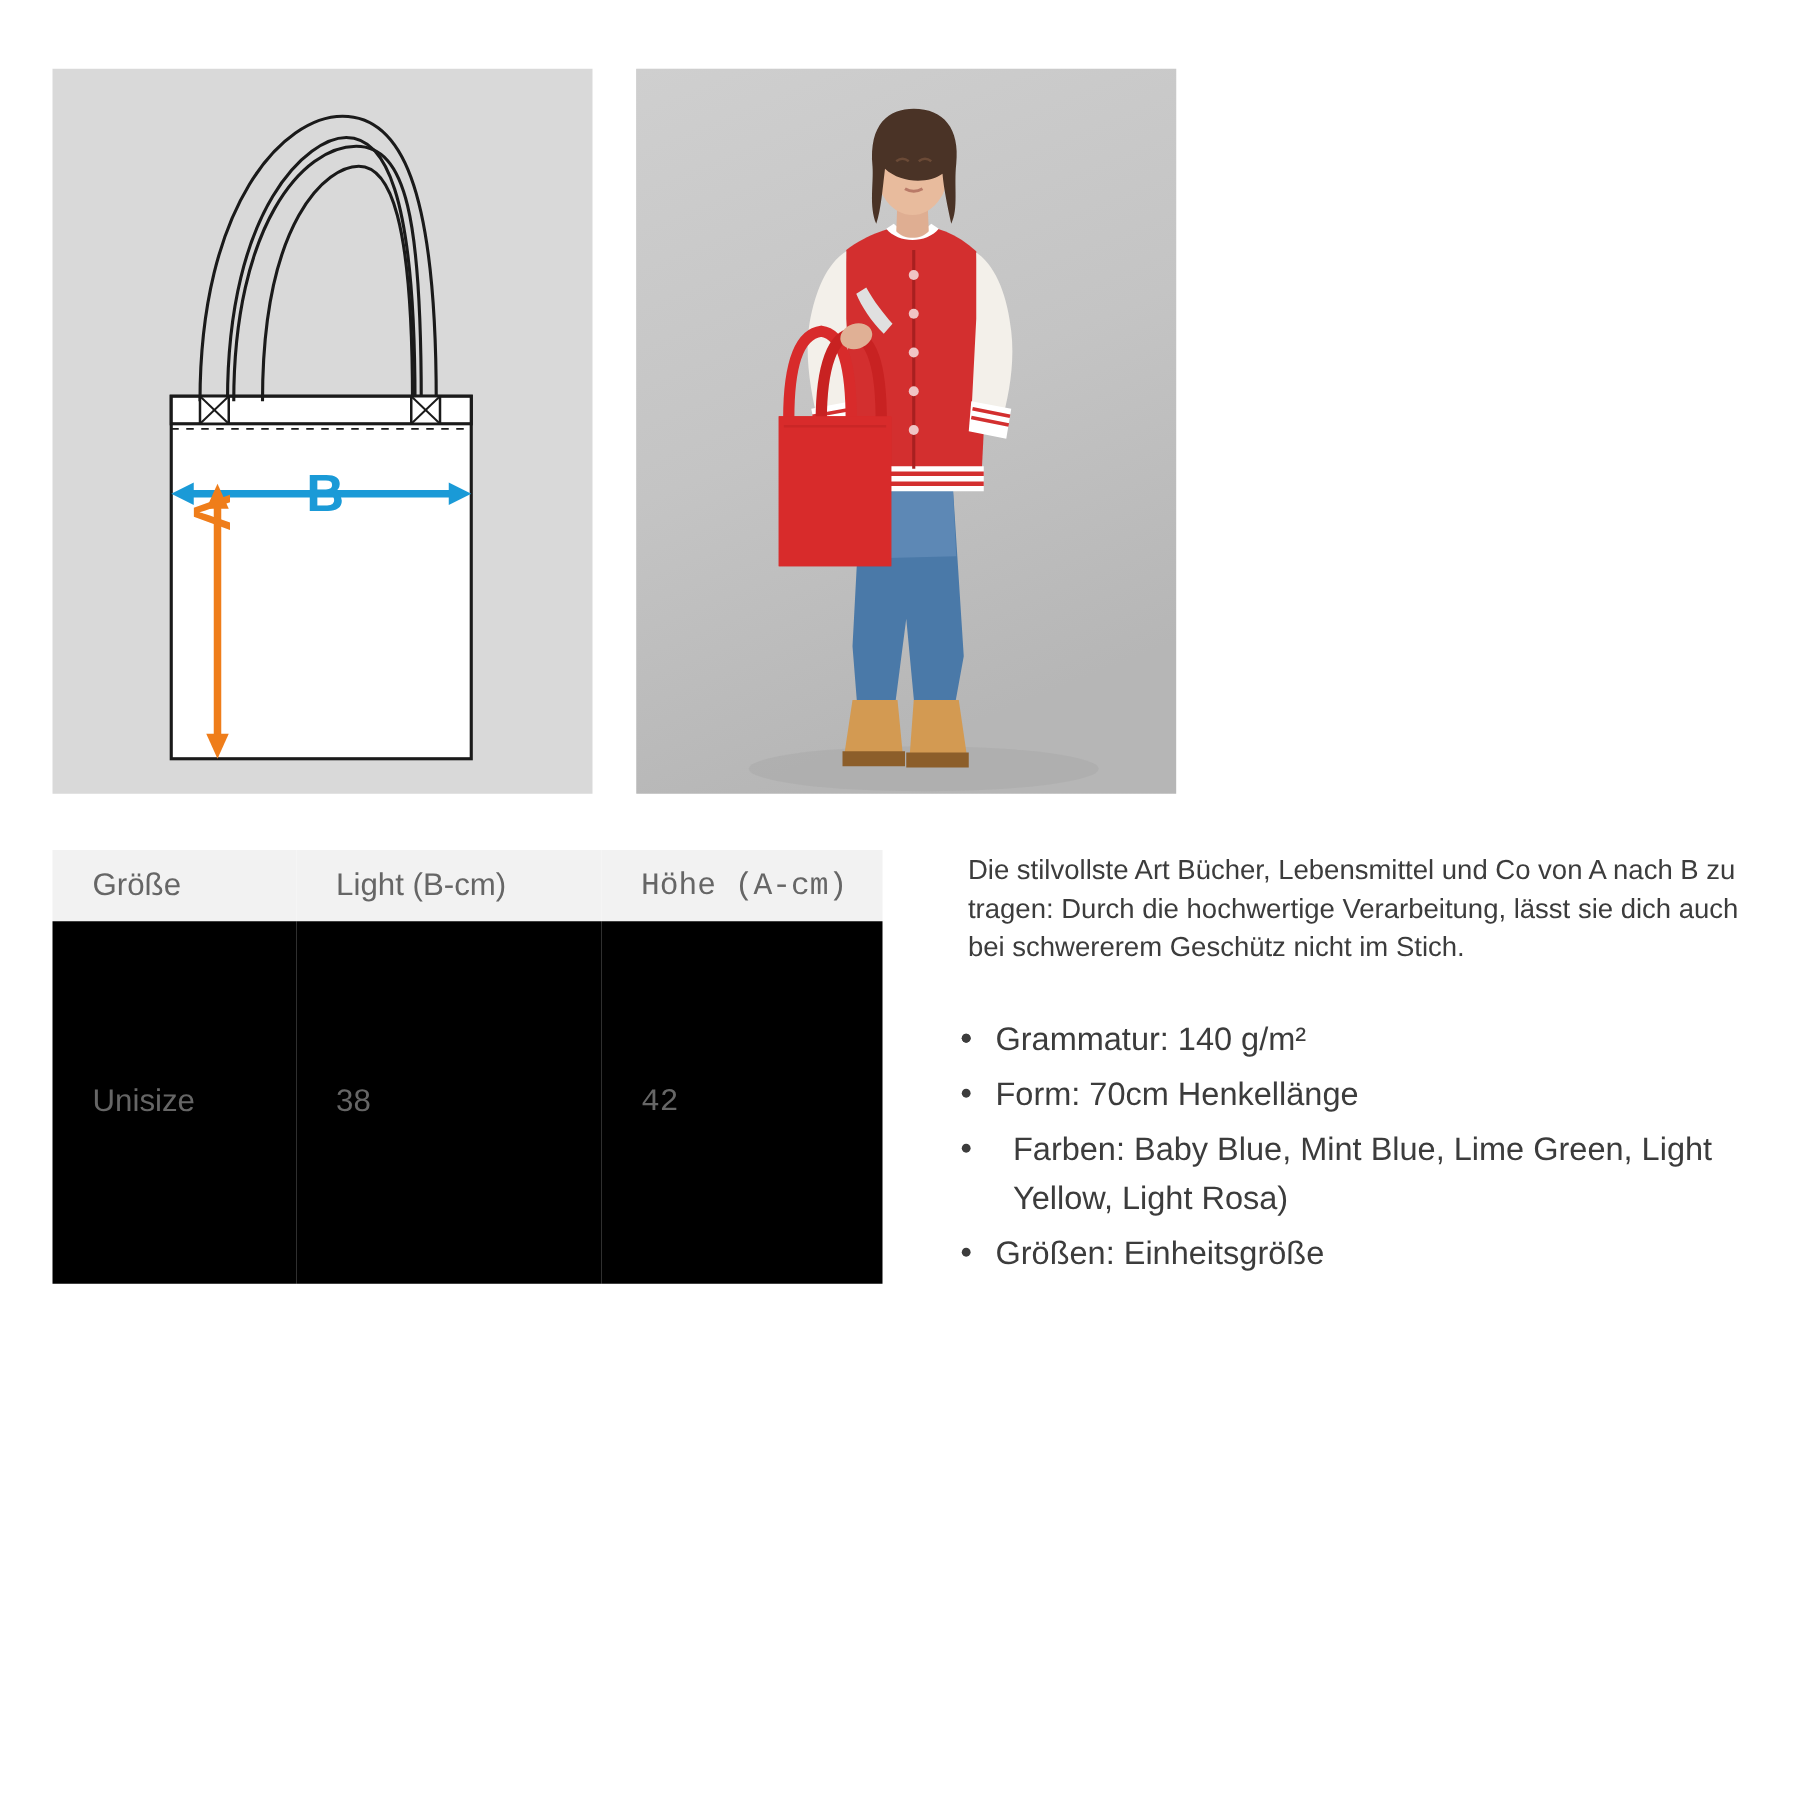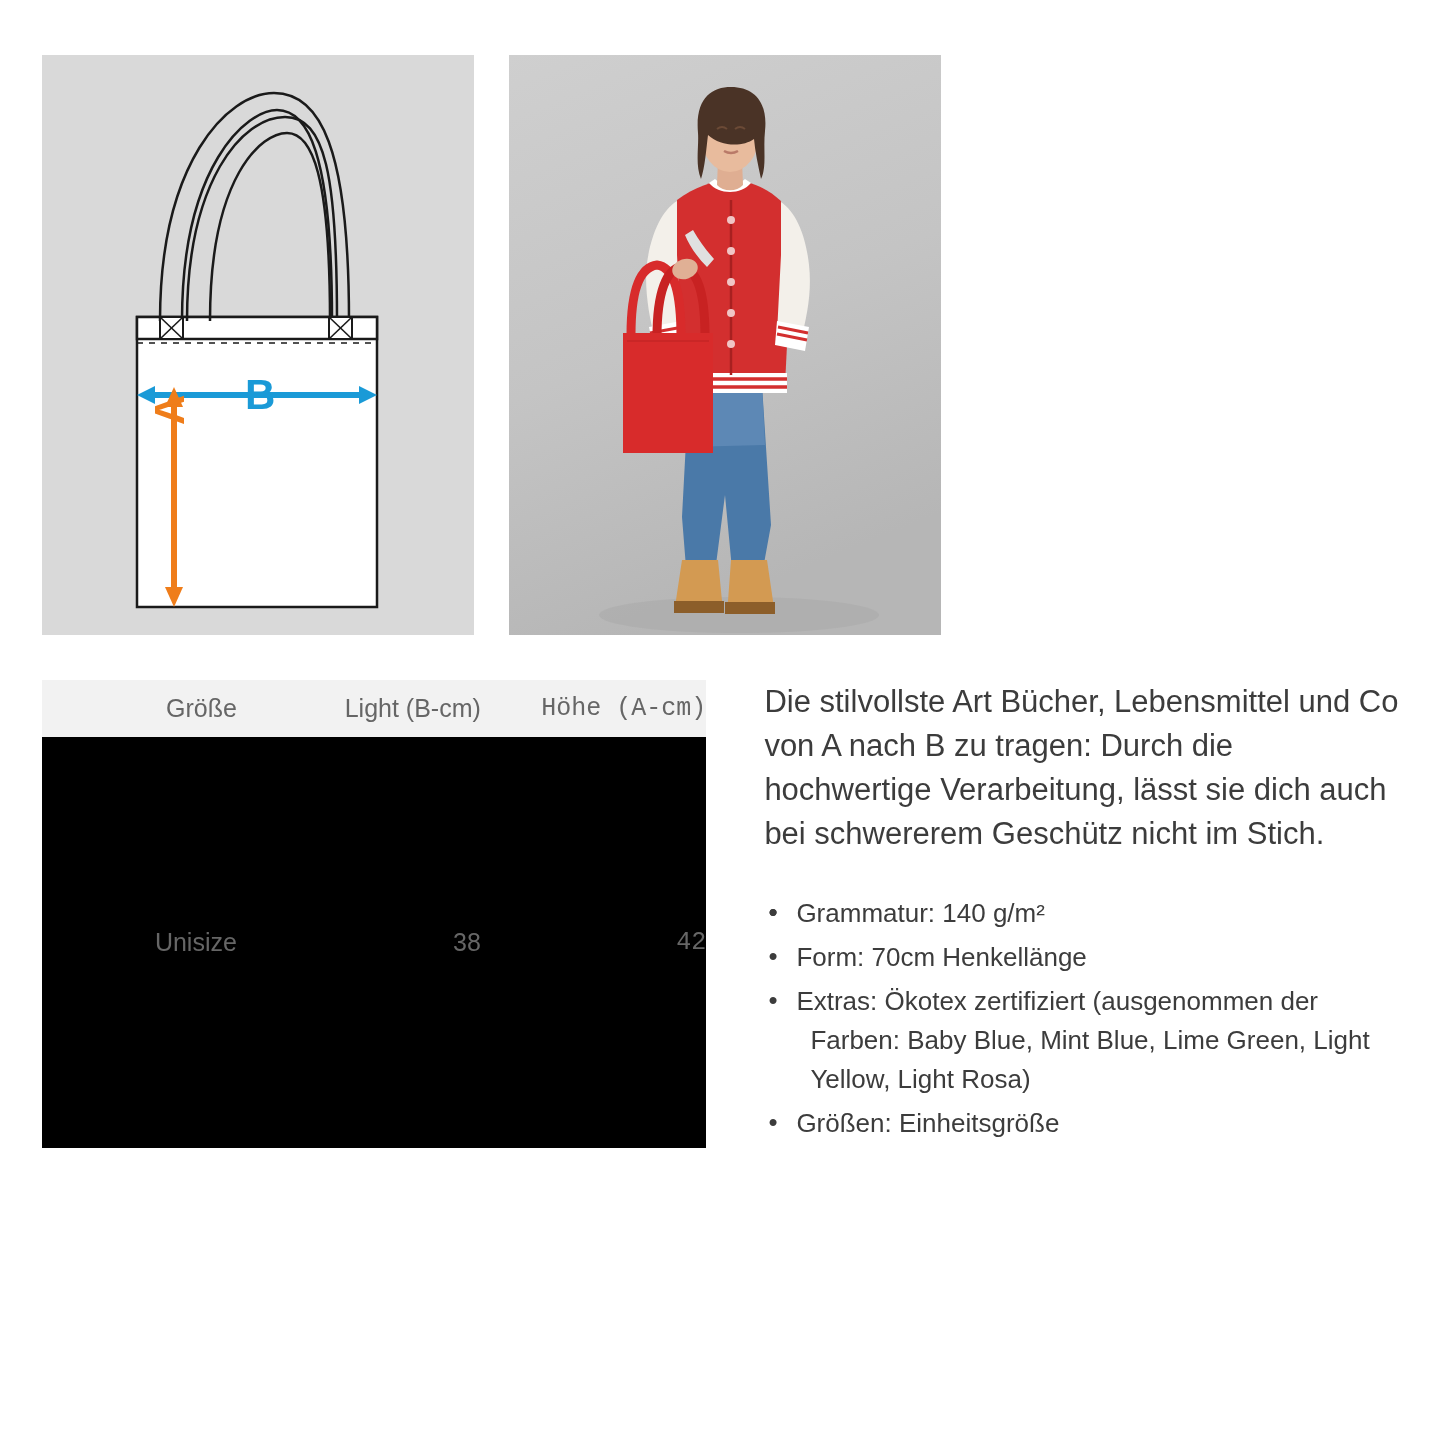--- a/index.html
+++ b/index.html
@@ -68,21 +68,21 @@
     gap: 40px;
   }
 
   
   .size-table {
     width: 672px;
     border-collapse: collapse;
     font-size: 25px;
   }
   .size-table th, .size-table td {
-    text-align: right;
+    text-align: left;
     font-weight: normal;
     color: #666666;
     padding: 14px 0 14px 32px;
     height: 26px;
   }
   .size-table thead tr {
     background: #f2f2f2;
   }
   .size-table tbody tr {
     background: #000000;
@@ -91,23 +91,23 @@
   .size-table th:nth-child(2), .size-table td:nth-child(2) { width: 255px; }
   .size-table th:nth-child(3), .size-table td:nth-child(3) { width: 230px; font-family: Liberation Mono, monospace; }
 
   
   .description {
     width: 650px;
     margin-left: 18px;
     color: #3c3c3c;
   }
   .desc-intro {
-    font-size: 31px;
+    font-size: 22px;
     line-height: 1.42;
-    margin: 0 0 38px 0;
+    margin: 0 0 38px 10px;
   }
   .spec-list {
     list-style: none;
     margin: 0;
     padding: 0;
     font-size: 26px;
     line-height: 1.5;
   }
   .spec-list li {
     position: relative;
@@ -257,21 +257,20 @@
         <li>
           <span class="bullet">•</span>
           <span>Grammatur: 140 g/m²</span>
         </li>
         <li>
           <span class="bullet">•</span>
           <span>Form: 70cm Henkellänge</span>
         </li>
         <li>
           <span class="bullet">•</span>
-          <span>Extras: Ökotex zertifiziert (ausgenommen der</span>
           <span class="spec-cont">Farben: Baby Blue, Mint Blue, Lime Green, Light Yellow, Light Rosa)</span>
         </li>
         <li>
           <span class="bullet">•</span>
           <span>Größen:   Einheitsgröße</span>
         </li>
       </ul>
     </div>
   </div>
 </div>

